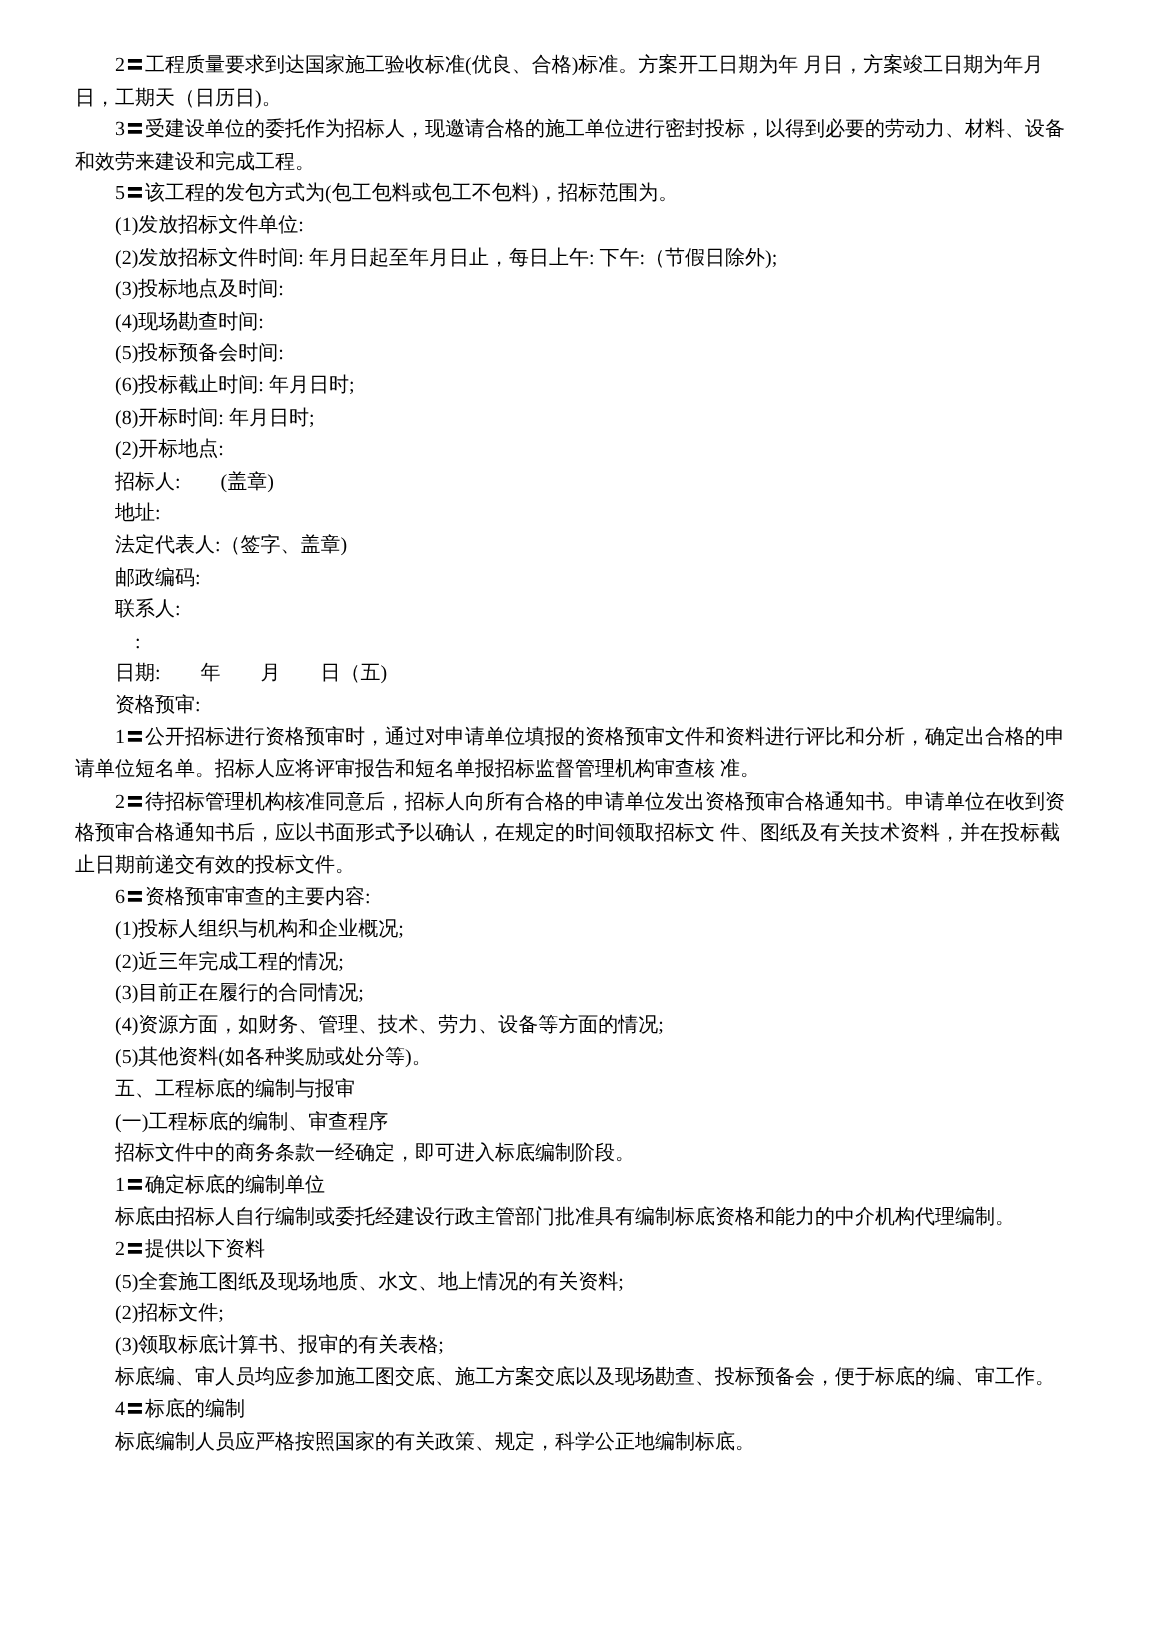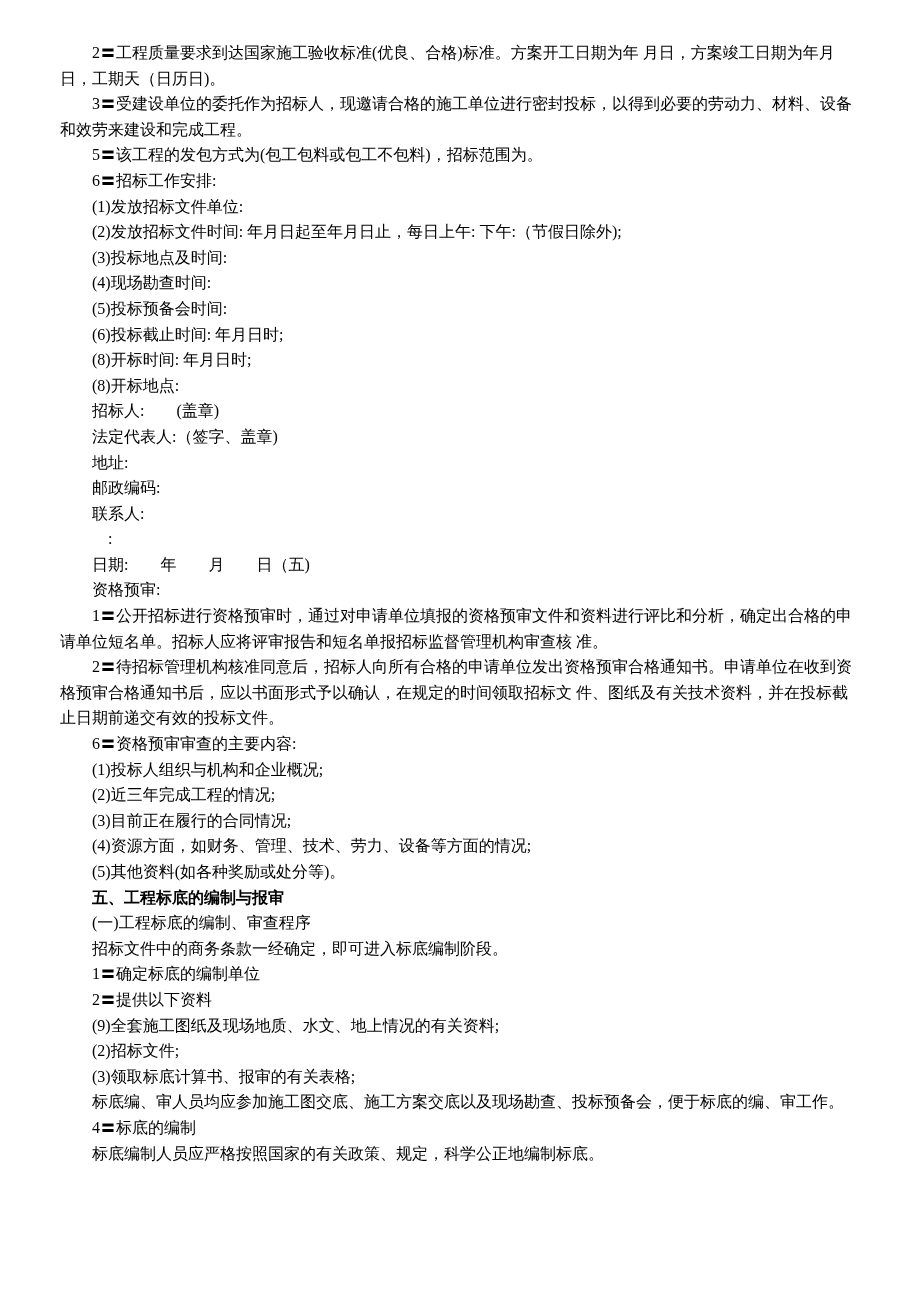--- a/index.html
+++ b/index.html
@@ -10,61 +10,61 @@
     padding: 40px 60px;
     width: 800px;
     color: #000;
     background: #fff;
   }
   .para {
     text-indent: 2em;
     margin: 0;
   }
   .heading {
-    font-weight: bold;
+    font-weight: normal;
     text-indent: 2em;
     margin: 0;
   }
 </style>
 </head>
 <body>
 
 <div id="content">
     <p class="para">2〓工程质量要求到达国家施工验收标准(优良、合格)标准。方案开工日期为年 月日，方案竣工日期为年月日，工期天（日历日)。</p>
     <p class="para">3〓受建设单位的委托作为招标人，现邀请合格的施工单位进行密封投标，以得到必要的劳动力、材料、设备和效劳来建设和完成工程。</p>
     <p class="para">5〓该工程的发包方式为(包工包料或包工不包料)，招标范围为。</p>
-    <p class="para">6〓招标工作安排:</p>
     <p class="para">(1)发放招标文件单位:</p>
     <p class="para">(2)发放招标文件时间: 年月日起至年月日止，每日上午: 下午:（节假日除外);</p>
     <p class="para">(3)投标地点及时间:</p>
     <p class="para">(4)现场勘查时间:</p>
     <p class="para">(5)投标预备会时间:</p>
     <p class="para">(6)投标截止时间: 年月日时;</p>
     <p class="para">(8)开标时间: 年月日时;</p>
-    <p class="para">(8)开标地点:</p>
+    <p class="para">(2)开标地点:</p>
     <p class="para">招标人:　　(盖章)</p>
+    <p class="para">地址:</p>
     <p class="para">法定代表人:（签字、盖章)</p>
-    <p class="para">地址:</p>
     <p class="para">邮政编码:</p>
     <p class="para">联系人:</p>
     <p class="para">　:</p>
     <p class="para">日期:　　年　　月　　日（五)</p>
     <p class="para">资格预审:</p>
     <p class="para">1〓公开招标进行资格预审时，通过对申请单位填报的资格预审文件和资料进行评比和分析，确定出合格的申请单位短名单。招标人应将评审报告和短名单报招标监督管理机构审查核 准。</p>
     <p class="para">2〓待招标管理机构核准同意后，招标人向所有合格的申请单位发出资格预审合格通知书。申请单位在收到资格预审合格通知书后，应以书面形式予以确认，在规定的时间领取招标文 件、图纸及有关技术资料，并在投标截止日期前递交有效的投标文件。</p>
     <p class="para">6〓资格预审审查的主要内容:</p>
     <p class="para">(1)投标人组织与机构和企业概况;</p>
     <p class="para">(2)近三年完成工程的情况;</p>
     <p class="para">(3)目前正在履行的合同情况;</p>
     <p class="para">(4)资源方面，如财务、管理、技术、劳力、设备等方面的情况;</p>
     <p class="para">(5)其他资料(如各种奖励或处分等)。</p>
     <p class="heading">五、工程标底的编制与报审</p>
     <p class="para">(一)工程标底的编制、审查程序</p>
     <p class="para">招标文件中的商务条款一经确定，即可进入标底编制阶段。</p>
     <p class="para">1〓确定标底的编制单位</p>
+    <p class="para">标底由招标人自行编制或委托经建设行政主管部门批准具有编制标底资格和能力的中介机构代理编制。</p>
     <p class="para">2〓提供以下资料</p>
-    <p class="para">(9)全套施工图纸及现场地质、水文、地上情况的有关资料;</p>
+    <p class="para">(5)全套施工图纸及现场地质、水文、地上情况的有关资料;</p>
     <p class="para">(2)招标文件;</p>
     <p class="para">(3)领取标底计算书、报审的有关表格;</p>
     <p class="para">标底编、审人员均应参加施工图交底、施工方案交底以及现场勘查、投标预备会，便于标底的编、审工作。</p>
     <p class="para">4〓标底的编制</p>
     <p class="para">标底编制人员应严格按照国家的有关政策、规定，科学公正地编制标底。</p>
   </div>
 
 </body></html>

